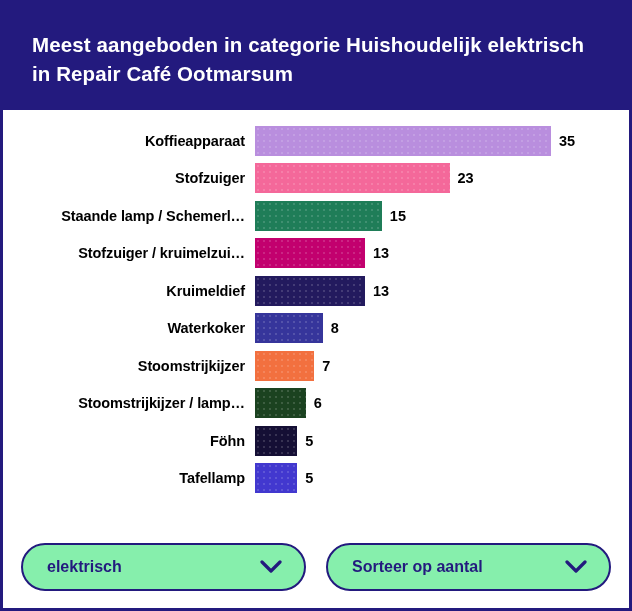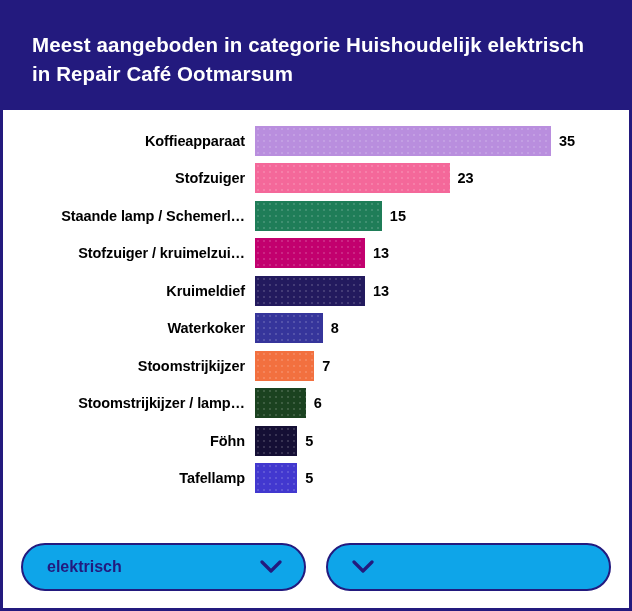--- a/index.html
+++ b/index.html
@@ -103,21 +103,21 @@
     display: flex;
     align-items: center;
     padding: 0 18px;
     gap: 20px;
   }
   .select-control {
     flex: 1;
     height: 48px;
     border: 2.5px solid #231a7e;
     border-radius: 26px;
-    background: #0ea5e9;
+    background: #86efac;
     display: flex;
     align-items: center;
     justify-content: space-between;
     padding: 0 22px 0 24px;
     box-sizing: border-box;
     cursor: pointer;
   }
   .select-label {
     font-size: 16px;
     font-weight: bold;
@@ -221,20 +221,21 @@
   <div id="footer">
     <div class="select-control">
       <span class="select-label">elektrisch</span>
       <span class="chev">
         <svg viewBox="0 0 22 14" width="22" height="14" aria-hidden="true">
           <path d="M2 2 L11 11 L20 2" fill="none" stroke="#231a7e" stroke-width="3.2" stroke-linecap="round" stroke-linejoin="round"></path>
         </svg>
       </span>
     </div>
     <div class="select-control">
+      <span class="select-label">Sorteer op aantal</span>
       <span class="chev">
         <svg viewBox="0 0 22 14" width="22" height="14" aria-hidden="true">
           <path d="M2 2 L11 11 L20 2" fill="none" stroke="#231a7e" stroke-width="3.2" stroke-linecap="round" stroke-linejoin="round"></path>
         </svg>
       </span>
     </div>
   </div>
 
 </div>
 

